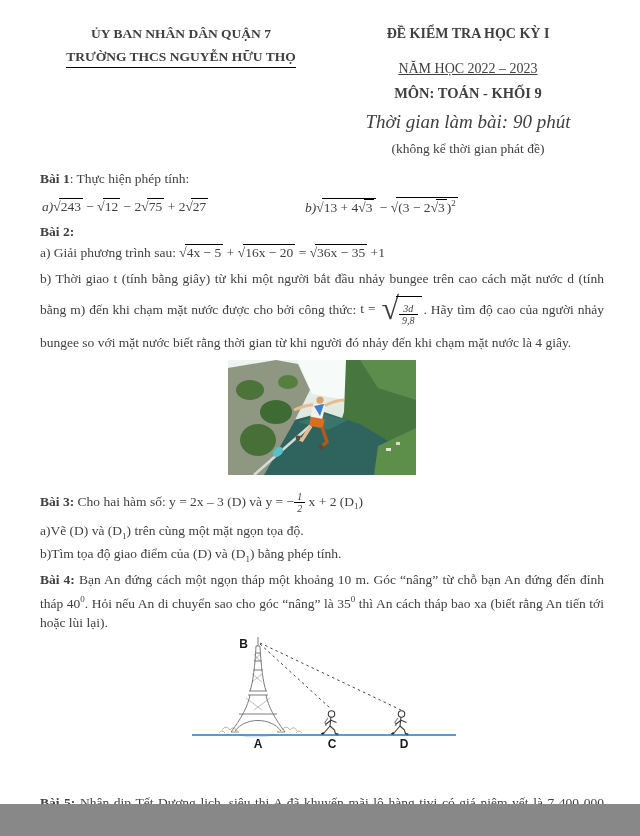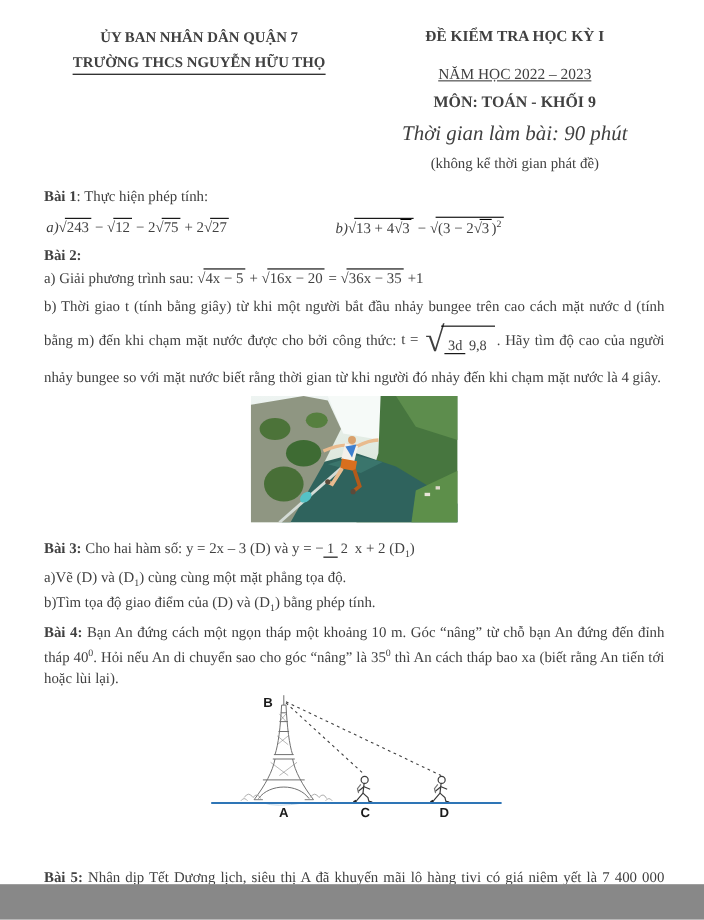--- a/index.html
+++ b/index.html
@@ -32,21 +32,21 @@
   .sqrt{display:inline-block;white-space:nowrap;vertical-align:baseline;}
   .sqrt .rdx{display:inline-block;margin-right:-2px;}
   .sqrt .rad{display:inline-block;border-top:1.2px solid #000;padding:0 2px 0 2px;}
   .sqrt .rad .sqrt .rad{border-top:1px solid #000;}
   sup{font-size:9px;}
   sub{font-size:9px;}
   
   .sqrt2{display:inline-flex;align-items:flex-start;vertical-align:middle;margin:0 2px;}
   .sqrt2 .rdx{font-size:32px;line-height:30px;margin-right:-3px;font-weight:400;}
   .sqrt2 .rad2{border-top:1.4px solid #000;padding:2px 4px 0 3px;margin-top:3px;display:inline-block;}
-  .frac{display:inline-flex;flex-direction:row;text-align:center;vertical-align:middle;line-height:1.12;font-size:13px;}
+  .frac{display:inline-flex;flex-direction:column;text-align:center;vertical-align:middle;line-height:1.12;font-size:10px;font-style:italic;}
   .frac .num{border-bottom:1.1px solid #000;padding:0 3px;display:block;}
   .frac .den{display:block;padding:0 3px;}
   .bai2-label{margin-top:8px;}
   .bai2-a{margin-top:4px;}
   .para{margin:0;text-align:justify;}
   .bai2-b{margin-top:3px;line-height:29px;}
   .photo-wrap{text-align:center;margin-top:3px;}
   .bai3-head{margin-top:12px;}
   .bai3-sub{margin-top:9px;}
   .bai3-sub2{margin-top:5px;}
@@ -133,21 +133,21 @@
           <circle cx="93" cy="87" r="2.4" fill="#5c4a3a"></circle>
         </g>
       </svg>
     </div>
 
     <p class="line bai3-head"><b class="lbl">Bài 3:</b><span> Cho hai hàm số: y = 2x – 3 (D) và y = −</span><span class="frac">
           <span class="num">1</span>
           <span class="den">2</span>
         </span><span> x + 2 (D</span><sub>1</sub><span>)</span></p>
 
-    <p class="line bai3-sub"><span>a)Vẽ (D) và (D</span><sub>1</sub><span>) cùng cùng một mặt phẳng tọa độ.</span></p>
+    <p class="line bai3-sub"><span>a)Vẽ (D) và (D</span><sub>1</sub><span>) trên cùng một mặt ngọn tọa độ.</span></p>
     <p class="line bai3-sub2"><span>b)Tìm tọa độ giao điểm của (D) và (D</span><sub>1</sub><span>) bằng phép tính.</span></p>
 
     <p class="para bai4"><b class="lbl">Bài 4:</b><span> Bạn An đứng cách một ngọn tháp một khoảng 10 m. Góc “nâng” từ chỗ bạn An đứng đến đỉnh tháp 40</span><sup>0</sup><span>. Hỏi nếu An di chuyển sao cho góc “nâng” là 35</span><sup>0</sup><span> thì An cách tháp bao xa (biết rằng An tiến tới hoặc lùi lại).</span></p>
 
     <div class="diagram-wrap">
       <svg width="310" height="135" viewBox="0 0 310 135" role="img">
         <defs>
           <g id="walker" stroke="#3b3b3b" fill="none" stroke-width="1.1">
             <circle cx="1.5" cy="-20" r="3.2" fill="#fff"></circle>
             <path d="M1,-17 L0,-8"></path>

